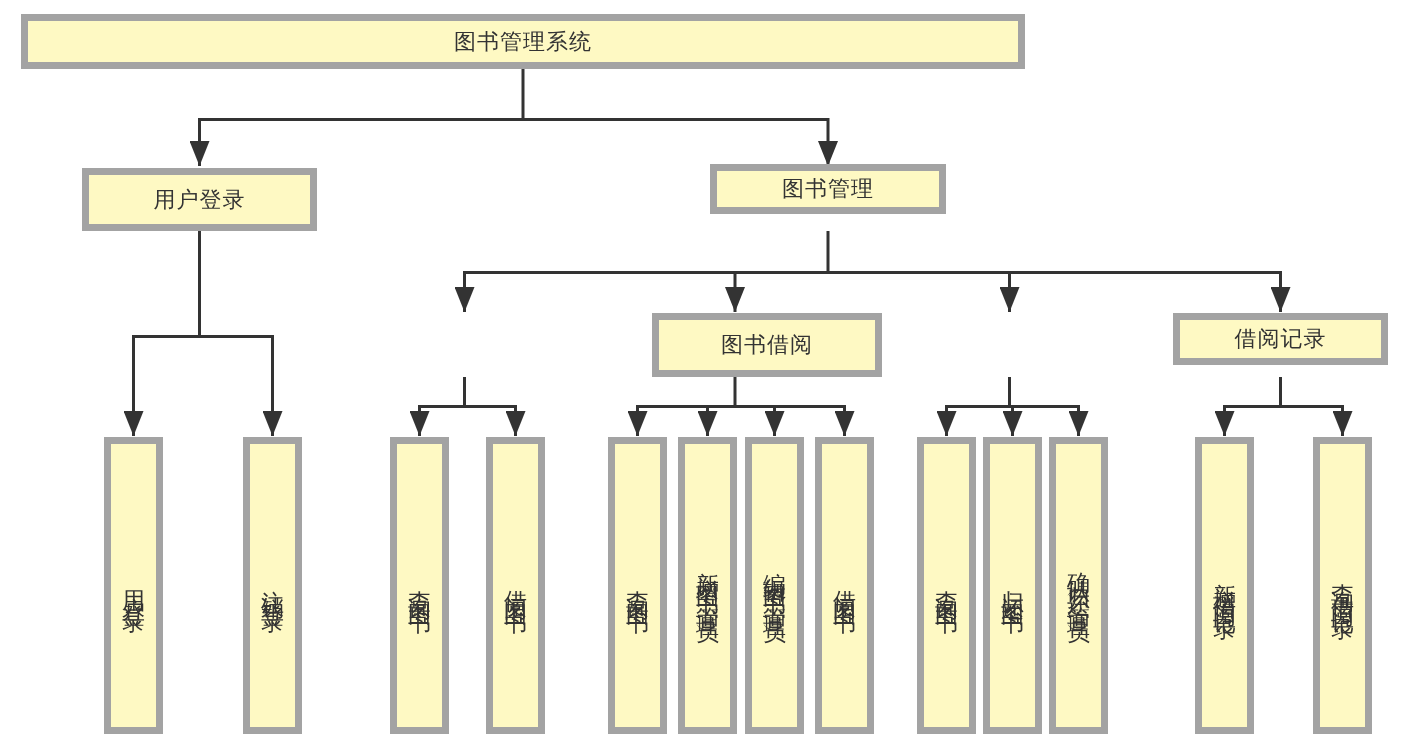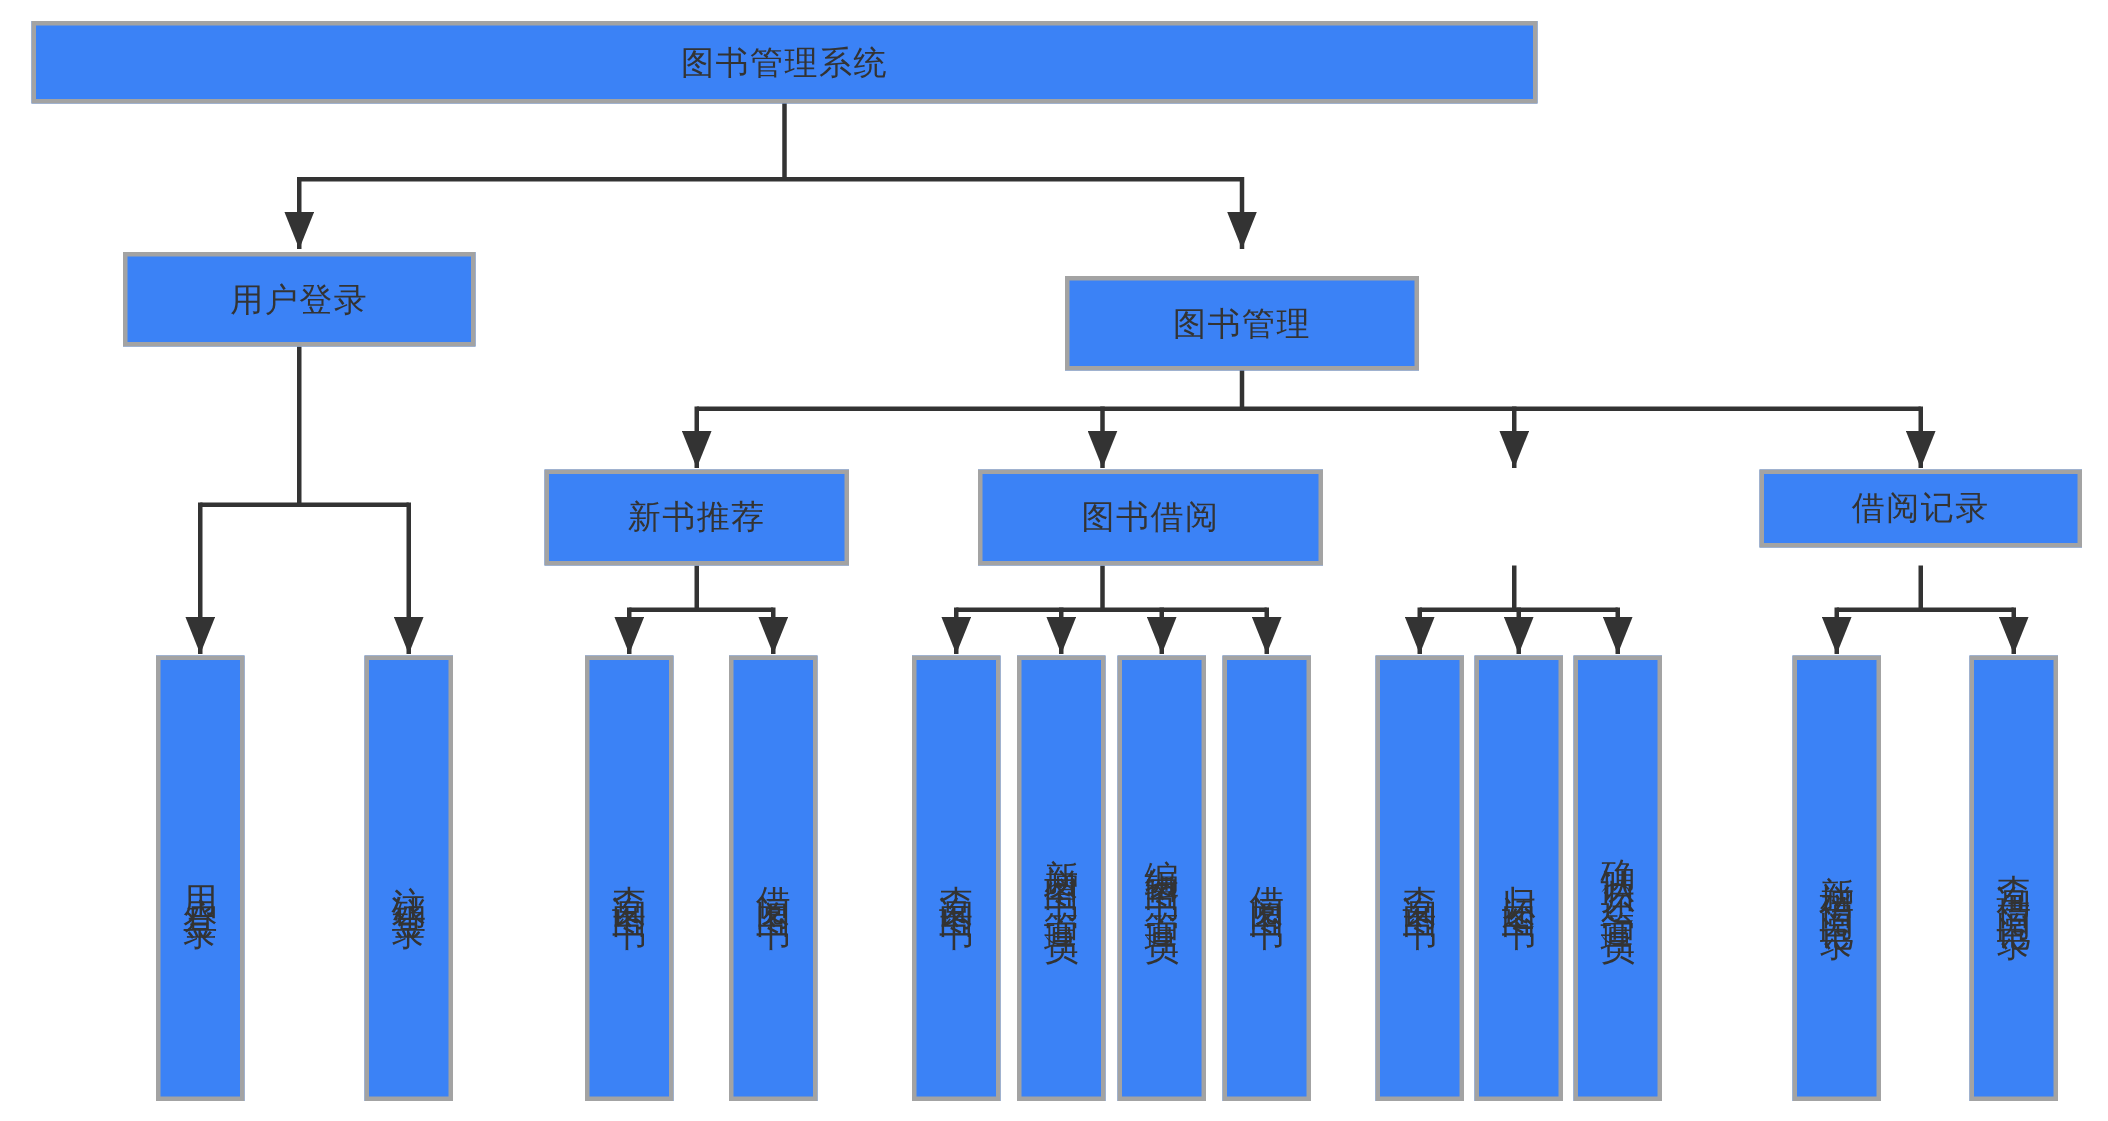--- a/index.html
+++ b/index.html
@@ -17,22 +17,22 @@
   }
   #connectors {
     position: absolute;
     left: 0;
     top: 0;
     z-index: 1;
   }
   .box {
     position: absolute;
     box-sizing: border-box;
-    border: 3px solid #a3a3a3;
-    background: #3b82f6;
+    border: 7px solid #a3a3a3;
+    background: #fef9c3;
     color: #333333;
     display: flex;
     align-items: center;
     justify-content: center;
     z-index: 2;
   }
   .h-label {
     font-size: 22px;
     letter-spacing: 1px;
     white-space: nowrap;
@@ -41,21 +41,21 @@
     writing-mode: vertical-rl;
     font-size: 23px;
     letter-spacing: 7px;
     line-height: 1;
     white-space: nowrap;
   }
   
   .b-root   { left: 21px;   top: 14px;  width: 1004px; height: 55px; }
   
   .b-login  { left: 82px;   top: 168px; width: 235px;  height: 63px; }
-  .b-mgmt   { left: 710px;  top: 184px; width: 236px;  height: 63px; }
+  .b-mgmt   { left: 710px;  top: 164px; width: 236px;  height: 50px; }
   
   .b-newrec { left: 363px;  top: 313px; width: 203px;  height: 64px; }
   .b-borrow { left: 652px;  top: 313px; width: 230px;  height: 64px; }
   .b-current{ left: 902px;  top: 313px; width: 215px;  height: 64px; }
   .b-record { left: 1173px; top: 313px; width: 215px;  height: 52px; }
   
   .leaf     { top: 437px;   width: 59px; height: 297px; }
   .l1  { left: 104px; }
   .l2  { left: 243px; }
   .l3  { left: 390px; }
@@ -133,21 +133,20 @@
       <path d="M1224.5 405 L1224.5 436" marker-end="url(#arrow)"></path>
       <path d="M1342.5 405 L1342.5 436" marker-end="url(#arrow)"></path>
     </g>
   </svg>
 
   <div class="box b-root h-label">图书管理系统</div>
 
   <div class="box b-login h-label">用户登录</div>
   <div class="box b-mgmt h-label">图书管理</div>
 
-  <div class="box b-newrec h-label">新书推荐</div>
   <div class="box b-borrow h-label">图书借阅</div>
   <div class="box b-record h-label">借阅记录</div>
 
   <div class="box leaf l1">用户登录</div>
   <div class="box leaf l2">注销登录</div>
 
   <div class="box leaf l3">查询图书</div>
   <div class="box leaf l4">借阅图书</div>
 
   <div class="box leaf l5">查询图书</div>

